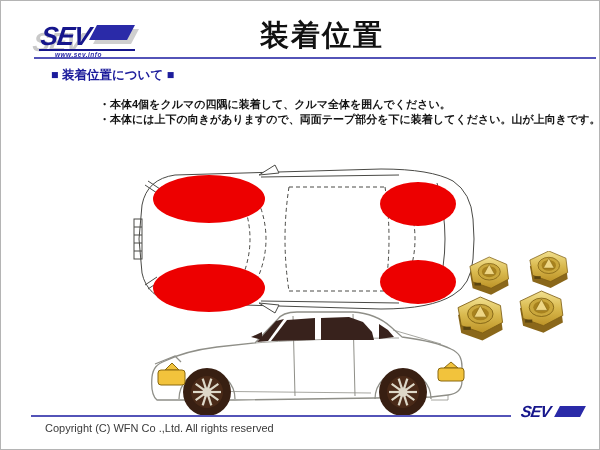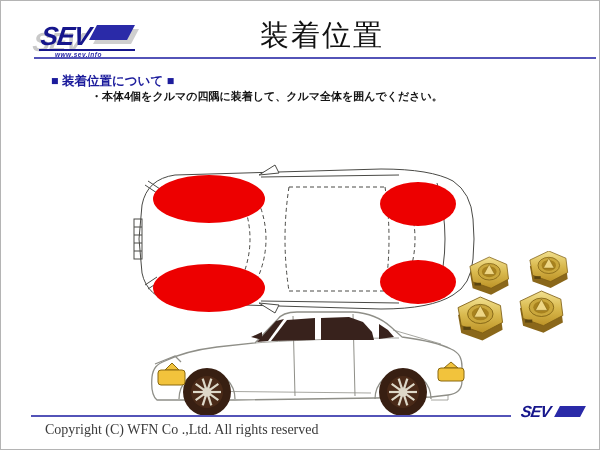--- a/index.html
+++ b/index.html
@@ -13,39 +13,39 @@
              color:#16168c;letter-spacing:-1px;transform:skewX(-8deg);}
   .logo-flag{position:absolute;left:62px;top:6px;width:38px;height:15px;background:#2a2aa8;
              transform:skewX(-28deg);}
   .logo-flag-shadow{position:absolute;left:66px;top:10px;width:38px;height:15px;background:#cfcfcf;
              transform:skewX(-28deg);}
   .logo-underline{position:absolute;left:8px;top:30px;width:96px;height:2px;background:#16168c;}
   .logo-url{position:absolute;left:24px;top:32px;font:italic bold 6.5px "Liberation Sans",sans-serif;
             color:#2a2aa8;letter-spacing:.5px;}
   
   .title{position:absolute;left:44px;right:0;top:15px;text-align:center;
-         font-size:29px;font-weight:normal;color:#111;letter-spacing:2px;}
+         font-size:29px;font-weight:bold;color:#111;letter-spacing:2px;}
   .title-rule{position:absolute;left:33px;top:56px;width:562px;height:2px;background:#5353b8;}
   
-  .section-heading{position:absolute;left:50px;top:66px;font-size:12.5px;font-weight:bold;color:#1c1c9c;margin-top:6px;}
-  .bullets{position:absolute;left:86px;top:84px;margin:4px;padding:0;list-style:none;
+  .section-heading{position:absolute;left:50px;top:66px;font-size:12.5px;font-weight:bold;color:#1c1c9c;}
+  .bullets{position:absolute;left:86px;top:84px;margin:12px;padding:0;list-style:none;
            font-size:11px;font-weight:600;color:#141414;line-height:15px;white-space:nowrap;}
   
   .car-top{position:absolute;left:130px;top:162px;width:350px;height:152px;}
   .car-side{position:absolute;left:140px;top:303px;width:335px;height:115px;}
   .product-photo{position:absolute;left:452px;top:250px;width:132px;height:100px;}
   
   .footer-rule{position:absolute;left:30px;top:414px;width:480px;height:2px;background:#5353b8;}
   .footer-logo{position:absolute;left:520px;top:402px;width:72px;height:20px;}
   .footer-logo .txt{position:absolute;left:0;top:0;font:italic 900 16px "Liberation Sans",sans-serif;
                     color:#16168c;letter-spacing:-1px;transform:skewX(-8deg);}
   .footer-logo .flag{position:absolute;left:36px;top:3px;width:26px;height:11px;background:#2a2aa8;
                      transform:skewX(-28deg);}
-  .copyright{position:absolute;left:44px;top:421px;font-family:Liberation Serif, serif;
-             font-size:14px;color:#3a3a3a;}
+  .copyright{position:absolute;left:44px;top:421px;font-family:Liberation Sans, sans-serif;
+             font-size:11px;color:#3a3a3a;}
 </style>
 </head>
 <body>
 
 <div class="page">
 
   <div class="logo">
     <div class="logo-flag-shadow"></div>
     <div class="logo-shadow">SEV</div>
     <div class="logo-flag"></div>
@@ -54,20 +54,21 @@
     <div class="logo-url">www.sev.info</div>
   </div>
 
   <div class="title">装着位置</div>
   <div class="title-rule"></div>
 
   <div class="section-heading">■ 装着位置について ■</div>
 
   <ul class="bullets">
     <li>・本体4個をクルマの四隅に装着して、クルマ全体を囲んでください。</li>
+    <li>・本体には上下の向きがありますので、両面テープ部分を下に装着してください。山が上向きです。</li>
   </ul>
 
   <svg class="car-top" viewBox="0 0 350 152">
     <g stroke="#4a4a46" fill="none" stroke-width="1">
       <path d="M 44,12 Q 16,16 11,42 L 8,76 L 11,110 Q 16,134 44,140 L 250,146 Q 300,146 322,132 Q 340,122 342,96 L 343,76 L 342,56 Q 340,30 322,18 Q 300,6 250,6 Z" fill="#ffffff"></path>
       <rect x="3" y="56" width="8" height="40"></rect>
       <line x1="3" y1="64" x2="11" y2="64"></line>
         <line x1="3" y1="72" x2="11" y2="72"></line>
       <line x1="3" y1="80" x2="11" y2="80"></line>
         <line x1="3" y1="88" x2="11" y2="88"></line>

